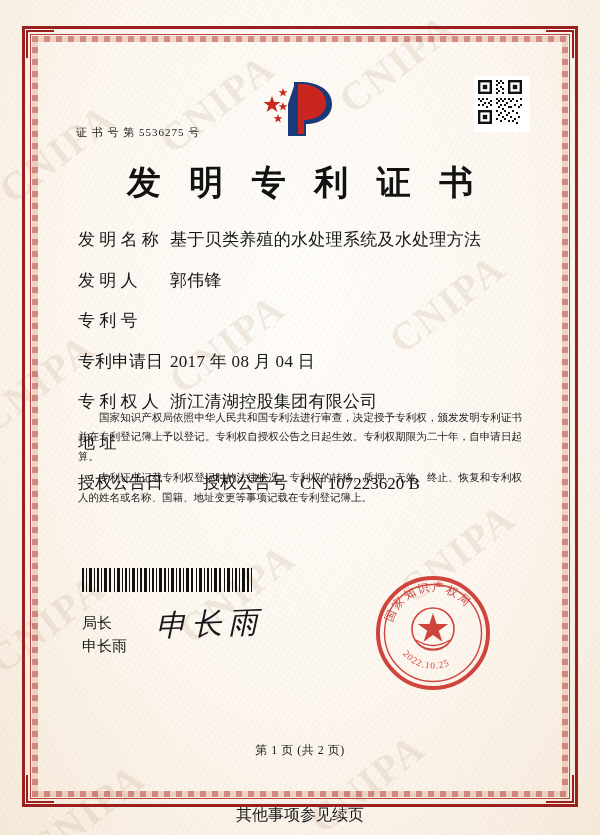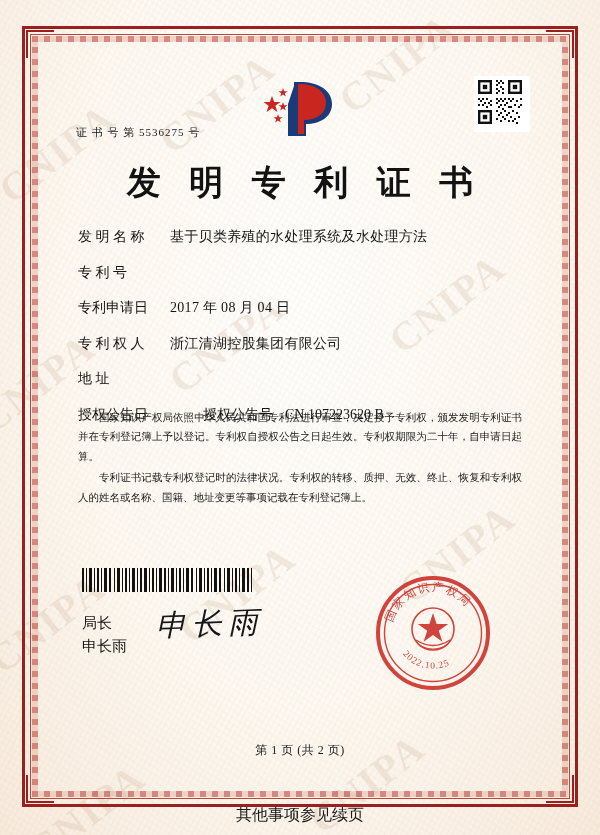--- a/index.html
+++ b/index.html
@@ -160,23 +160,23 @@
 
   
   .fields {
     position: absolute;
     top: 172px;
     left: 26px;
     right: 26px;
   }
   .field-row {
     display: flex;
-    align-items: center;
+    align-items: flex-end;
     margin-bottom: 17.5px;
-    font-size: 14px;
+    font-size: 17px;
     color: #151515;
   }
   .field-label {
     width: 92px;
     flex: 0 0 92px;
     letter-spacing: 0px;
     white-space: nowrap;
   }
   .field-value {
     flex: 1;
@@ -392,20 +392,24 @@
     </div>
 
     <div class="title">发 明 专 利 证 书</div>
 
     <div class="fields">
       <div class="field-row">
         <div class="field-label">发 明 名 称</div>
         <div class="field-value">基于贝类养殖的水处理系统及水处理方法</div>
       </div>
       <div class="field-row">
+        <div class="field-label">发 明 人</div>
+        <div class="field-value">郭伟锋</div>
+      </div>
+      <div class="field-row">
         <div class="field-label">专 利 号</div>
       </div>
       <div class="field-row">
         <div class="field-label">专利申请日</div>
         <div class="field-value">2017 年 08 月 04 日</div>
       </div>
       <div class="field-row">
         <div class="field-label">专 利 权 人</div>
         <div class="field-value">浙江清湖控股集团有限公司</div>
       </div>

